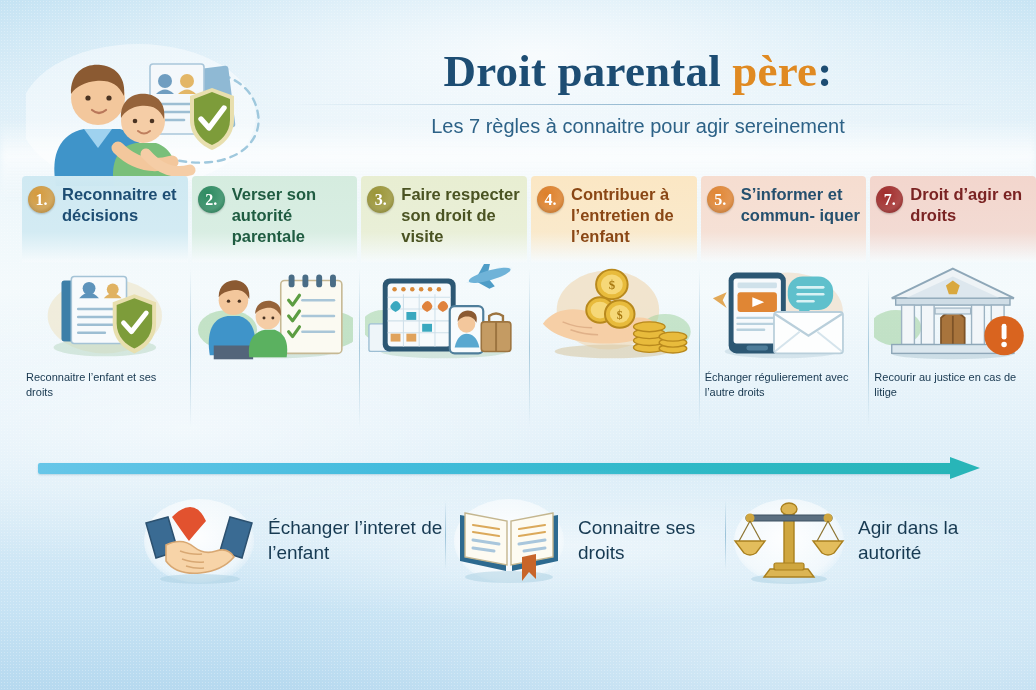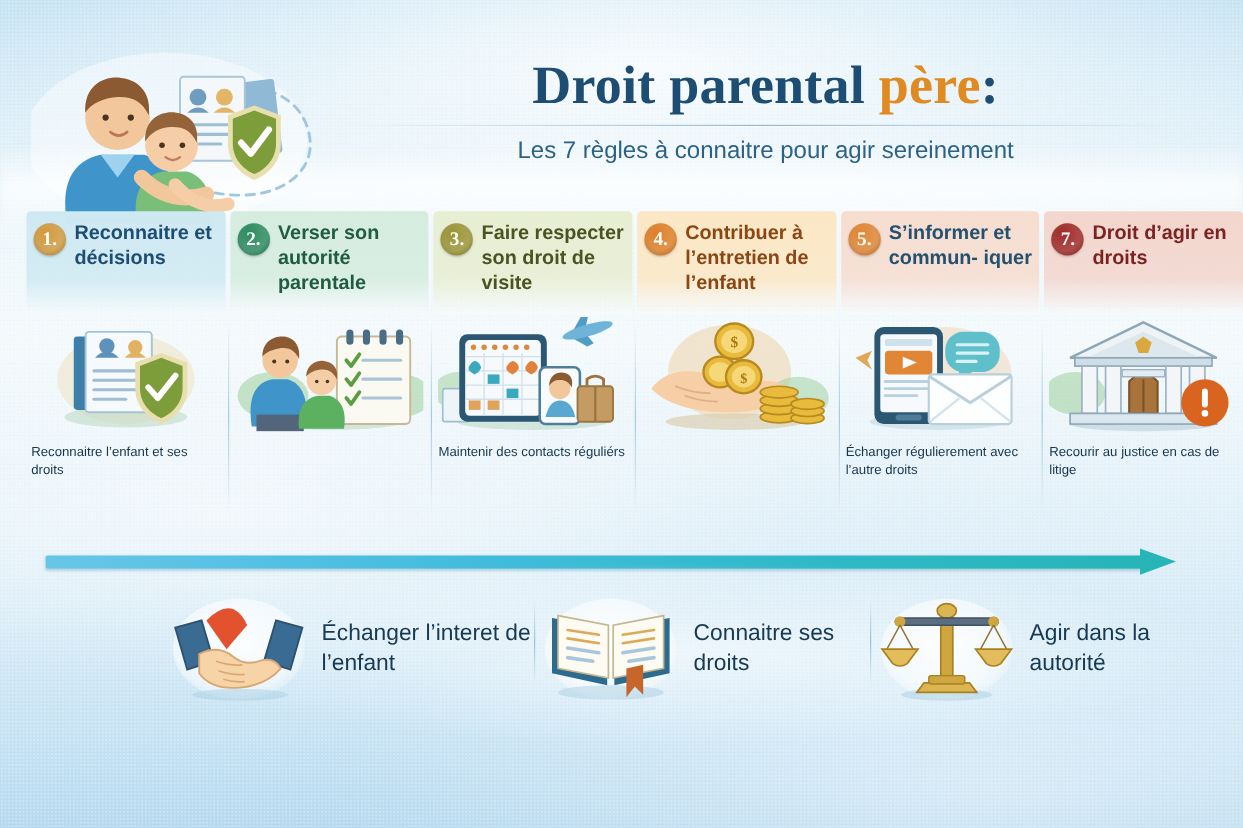--- a/index.html
+++ b/index.html
@@ -316,21 +316,20 @@
           <rect x="86" y="42" width="34" height="48" rx="5" fill="#f7fbfd" stroke="#4f7e9b" stroke-width="2.2"></rect>
           <circle cx="103" cy="60" r="9" fill="#f3c79c"></circle>
           <path d="M94 58 C94 48, 102 45, 108 47 C114 49, 114 55, 113 59 C110 53, 106 52, 100 53 C97 54, 95 56, 94 58Z" fill="#8b5a32"></path>
           <path d="M91 84 C93 74, 98 70, 103 70 C109 70, 114 74, 116 84 Z" fill="#59a8d0"></path>
 
           <rect x="118" y="58" width="30" height="30" rx="3" fill="#c49b63" stroke="#9c7440" stroke-width="1.6"></rect>
           <path d="M126 58 L126 52 q7 -5 14 0 L140 58" fill="none" stroke="#9c7440" stroke-width="2.4"></path>
           <line x1="133" y1="58" x2="133" y2="88" stroke="#9c7440" stroke-width="2"></line>
         </svg>
       </div>
-      <div class="caption">Maintenir des contacts réguliérs</div>
       <div class="vdiv"></div>
     </div>
 
     <div class="col">
       <div class="headband" style="background: linear-gradient(rgb(251, 231, 196) 0%, rgba(251, 231, 196, 0.867) 65%, rgba(255, 255, 255, 0.25) 100%);">
         <div class="badge" style="background: radial-gradient(circle at 35% 30%, rgb(221, 127, 42), rgba(221, 127, 42, 0.8) 60%, rgb(221, 127, 42) 100%);">4.</div>
         <div class="headline" style="color: rgb(138, 71, 21);">Contribuer à l’entretien de l’enfant</div>
       </div>
       <div class="art">
         <svg width="100%" height="96" viewBox="0 0 160 96" preserveAspectRatio="xMidYMid meet">

